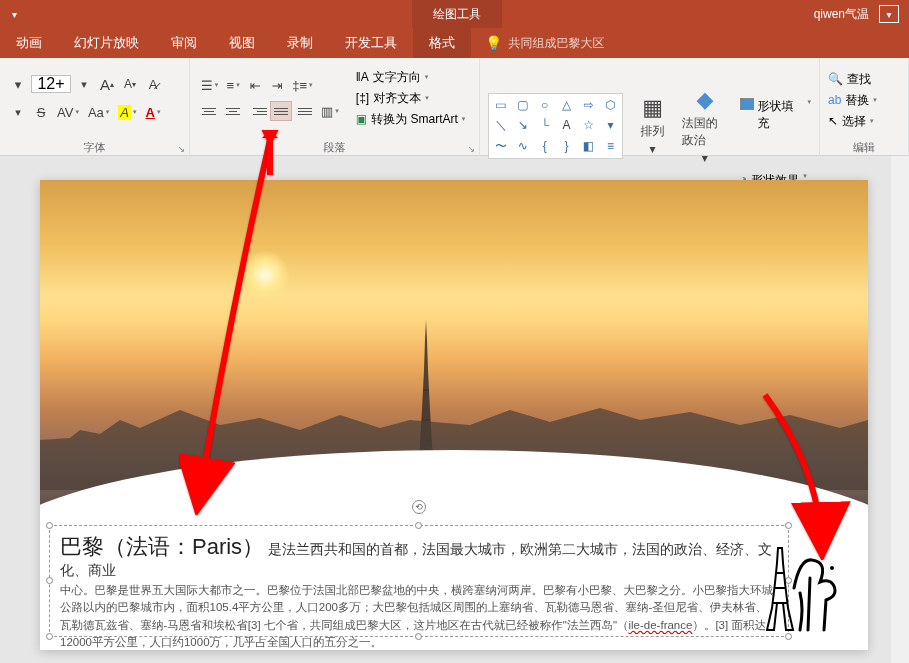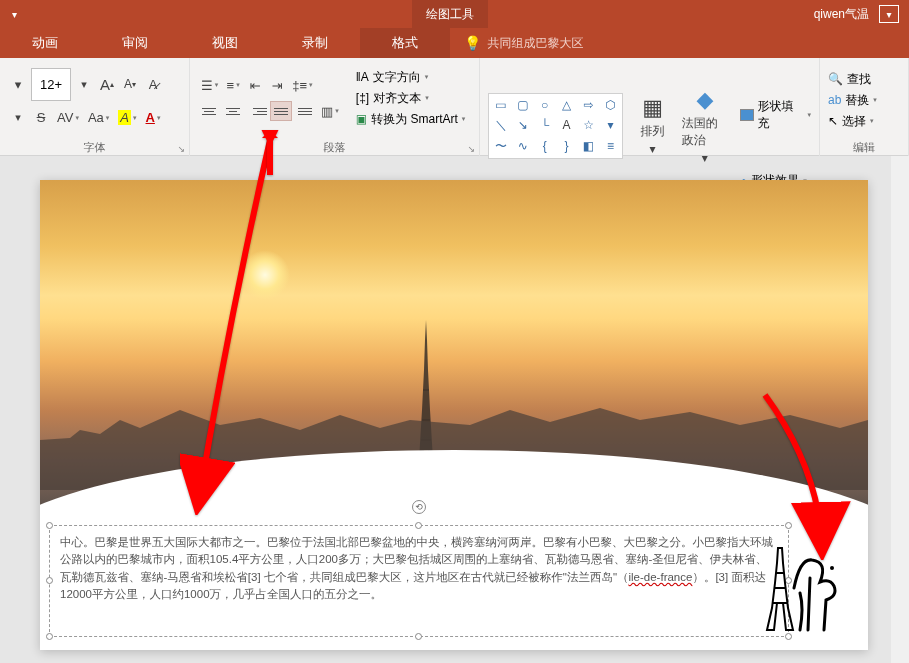--- a/index.html
+++ b/index.html
@@ -2,42 +2,42 @@
 <html><head>
 <meta charset="utf-8">
 <style>
 * { margin: 0; padding: 0; box-sizing: border-box; font-family: "Microsoft YaHei", sans-serif; }
 body { background: #e6e6e6; width: 909px; height: 663px; overflow: hidden; position: relative; }
 
 
 .titlebar { background: #b7472a; height: 28px; display: flex; align-items: center; color: #fff; font-size: 12px; position: relative; }
 .titlebar .arrow-down { margin-left: 12px; font-size: 10px; }
 .titlebar .title-text { position: absolute; left: 50%; transform: translateX(-50%); left: 240px; transform: none; }
-.titlebar .drawing-tools { position: absolute; left: 412px; background: #a33f26; height: 28px; display: flex; align-items: center; padding: 0 14px; font-size: 12px; }
+.titlebar .drawing-tools { position: absolute; left: 412px; background: #a33f26; height: 28px; display: flex; align-items: center; padding: 0 21px; font-size: 12px; }
 .titlebar .user { position: absolute; right: 40px; font-size: 12px; }
 .titlebar .win-btn { position: absolute; right: 10px; width: 20px; height: 18px; border: 1px solid #fff; display: flex; align-items: center; justify-content: center; font-size: 10px; }
 
 
 .tabsbar { background: #b7472a; height: 30px; display: flex; align-items: center; color: #fff; font-size: 13px; }
-.tabsbar .tab { padding: 0 32px; height: 30px; display: flex; align-items: center; cursor: pointer; }
+.tabsbar .tab { padding: 0 16px; height: 30px; display: flex; align-items: center; cursor: pointer; }
 .tabsbar .tab.active { background: #a33f26; }
 .tabsbar .tell-me { margin-left: 14px; display: flex; align-items: center; color: #f0d0c8; font-size: 12px; }
 .tabsbar .tell-me .bulb { margin-right: 6px; font-size: 14px; }
 
 
 .ribbon { background: #f3f2f1; height: 98px; border-bottom: 1px solid #d4d4d4; display: flex; }
 .group { border-right: 1px solid #e1e1e1; height: 98px; display: flex; flex-direction: column; position: relative; }
 .group-body { flex: 1; padding: 4px 8px; display: flex; align-items: center; gap: 6px; }
 .group-label { text-align: center; font-size: 11px; color: #666; height: 18px; display: flex; align-items: center; justify-content: center; gap: 4px; position: relative; }
 .group-label .launcher { position: absolute; right: 4px; bottom: 2px; font-size: 9px; color: #888; cursor: pointer; }
 
 
 .font-group .row { display: flex; align-items: center; gap: 3px; }
 .font-group .stack { display: flex; flex-direction: column; gap: 6px; }
-.fs-input { width: 40px; height: 33px; border: 1px solid #c0c0c0; font-size: 13px; text-align: center; }
+.fs-input { width: 40px; height: 18px; border: 1px solid #c0c0c0; font-size: 16px; text-align: center; }
 .ribbon-btn { min-width: 20px; height: 22px; display: flex; align-items: center; justify-content: center; font-size: 13px; color: #444; cursor: pointer; padding: 0 3px; }
 .ribbon-btn.small { font-size: 11px; }
 .ribbon-btn .dd { font-size: 7px; margin-left: 2px; color: #777; }
 .underline-a { color: #c00; text-decoration: underline; font-weight: bold; }
 .highlight-a { background: #ffff00; padding: 0 2px; font-style: italic; }
 
 
 .para-group .stack { display: flex; flex-direction: column; gap: 4px; }
 .para-group .row { display: flex; align-items: center; gap: 2px; }
 .align-btn { width: 22px; height: 20px; display: flex; flex-direction: column; align-items: center; justify-content: center; gap: 2px; cursor: pointer; border: 1px solid transparent; }
@@ -46,21 +46,21 @@
 .para-side { display: flex; flex-direction: column; gap: 4px; margin-left: 8px; font-size: 12px; }
 .para-side .item { display: flex; align-items: center; gap: 4px; cursor: pointer; }
 .para-side .item .dd { font-size: 7px; color: #777; }
 
 
 .draw-group .shapes-gallery { width: 140px; height: 66px; border: 1px solid #d0d0d0; background: #fff; display: grid; grid-template-columns: repeat(6, 1fr); grid-template-rows: repeat(3, 1fr); gap: 2px; padding: 2px; }
 .draw-group .shapes-gallery .sh { display: flex; align-items: center; justify-content: center; font-size: 12px; color: #3a6ea5; cursor: pointer; }
 .draw-big-btn { display: flex; flex-direction: column; align-items: center; justify-content: center; width: 48px; height: 66px; font-size: 12px; color: #444; cursor: pointer; gap: 2px; }
 .draw-big-btn .ico { font-size: 22px; }
 .draw-side { display: flex; flex-direction: column; gap: 4px; font-size: 12px; margin-left: 6px; }
-.draw-side .item { display: flex; align-items: center; gap: 4px; cursor: pointer; margin-top: 36px; }
+.draw-side .item { display: flex; align-items: flex-start; gap: 4px; cursor: pointer; margin-top: 36px; }
 .draw-side .sw { width: 14px; height: 12px; border: 1px solid #888; }
 .draw-side .dd { font-size: 7px; color: #777; }
 
 
 .edit-group .stack { display: flex; flex-direction: column; gap: 4px; font-size: 12px; padding-top: 4px; }
 .edit-group .item { display: flex; align-items: center; gap: 4px; cursor: pointer; }
 .edit-group .dd { font-size: 7px; color: #777; }
 
 
 .slide-area { position: absolute; left: 40px; top: 180px; width: 828px; height: 470px; background: #fff; box-shadow: 0 2px 10px rgba(0,0,0,0.2); overflow: hidden; }
@@ -97,23 +97,25 @@
 
 <div class="titlebar">
   <span class="arrow-down">▾</span>
   <div class="drawing-tools">绘图工具</div>
   <span class="user">qiwen气温</span>
   <span class="win-btn">▾</span>
 </div>
 
 <div class="tabsbar">
   <div class="tab">动画</div>
+  <div class="tab">幻灯片放映</div>
   <div class="tab">审阅</div>
   <div class="tab">视图</div>
   <div class="tab">录制</div>
+  <div class="tab">开发工具</div>
   <div class="tab active">格式</div>
   <div class="tell-me">
     <span class="bulb">💡</span>
     <span>共同组成巴黎大区</span>
   </div>
 </div>
 
 <div class="ribbon">
 
   <div class="group font-group" style="width:190px;">
@@ -308,20 +310,24 @@
     <div class="rot">⟲</div>
     <div class="handles">
       <div class="h" style="left:-4px;top:-4px;"></div>
       <div class="h" style="left:50%;top:-4px;margin-left:-4px;"></div>
       <div class="h" style="right:-4px;top:-4px;"></div>
       <div class="h" style="left:-4px;top:50%;margin-top:-4px;"></div>
       <div class="h" style="right:-4px;top:50%;margin-top:-4px;"></div>
       <div class="h" style="left:-4px;bottom:-4px;"></div>
       <div class="h" style="left:50%;bottom:-4px;margin-left:-4px;"></div>
       <div class="h" style="right:-4px;bottom:-4px;"></div>
+    </div>
+    <div class="title-line">
+      <span class="big">巴黎（法语：Paris）</span>
+      <span>是法兰西共和国的首都，法国最大城市，欧洲第二大城市，法国的政治、经济、文化、商业</span>
     </div>
     <div class="body-text">
       <span>中心。巴黎是世界五大国际大都市之一。巴黎位于法国北部巴黎盆地的中央，横跨塞纳河两岸。巴黎有小巴黎、大巴黎之分。小巴黎指大环城公路以内的巴黎城市内，面积105.4平方公里，人口200多万；大巴黎包括城区周围的上塞纳省、瓦勒德马恩省、塞纳-圣但尼省、伊夫林省、瓦勒德瓦兹省、塞纳-马恩省和埃松省[3]    七个省，共同组成巴黎大区，这片地区在古代就已经被称作"法兰西岛"（</span><span class="squiggle">ile-de-france</span><span>）。[3]   面积达12000平方公里，人口约1000万，几乎占全国人口的五分之一。</span>
     </div>
   </div>
 
   <svg class="paris-logo" viewBox="0 0 86 94">
     <path d="M18 10 L17 25 L15 45 L12 70 L7 92 L14 92 L17 65 L23 65 L26 92 L33 92 L28 70 L25 45 L23 25 L22 10 Z M15 50 L25 50 M13 65 L27 65 M16 35 L24 35" fill="none" stroke="#000" stroke-width="2"></path>
     <path d="M34 50 Q40 20 52 22 Q68 24 60 44 Q70 40 74 48 Q78 58 66 62 L64 92 M50 40 L48 92 M40 55 Q44 70 40 92" fill="none" stroke="#000" stroke-width="3" stroke-linecap="round"></path>
     <circle cx="72" cy="30" r="2" fill="#000"></circle>

